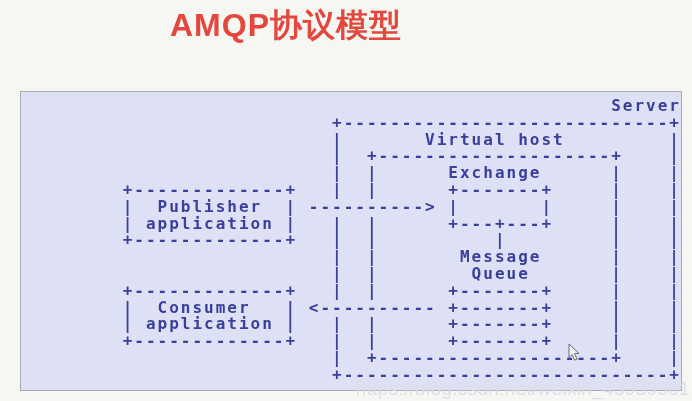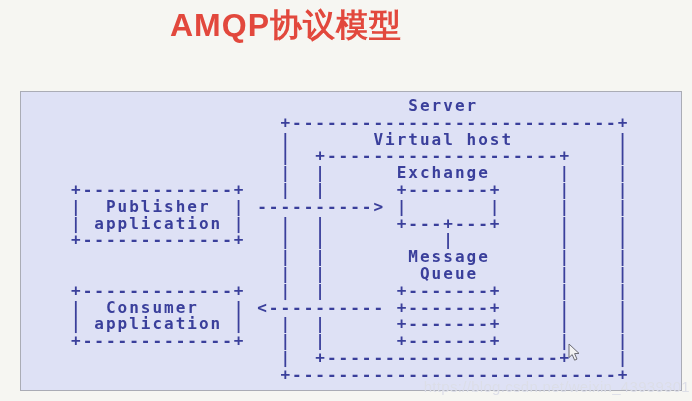--- a/index.html
+++ b/index.html
@@ -29,36 +29,37 @@
     font-size:32px;
     letter-spacing:1px;
     color:var(--title);
   }
   .diagram-panel{
     position:absolute;
     left:20px;top:91px;
     width:662px;height:300px;
     background:var(--panel-bg);
     border:1px solid var(--panel-border);
+    text-align:right;
   }
   .ascii{
     margin:0;
     padding:6px 0 0 50px;
     font-family:"DejaVu Sans Mono", monospace;
     font-weight:bold;
     font-size:16px;
     line-height:16.8px;
     letter-spacing:2px;
     color:var(--diagram-text);
     white-space:pre;
   }
   .watermark{
     position:absolute;
     top:378px;right:2px;
-    font-size:15px;
+    font-size:19px;
     letter-spacing:0.3px;
     color:var(--watermark);
     opacity:0.95;
   }
   .cursor{
     position:absolute;
     left:568px;top:343px;
     width:13px;height:19px;
   }
 </style>

